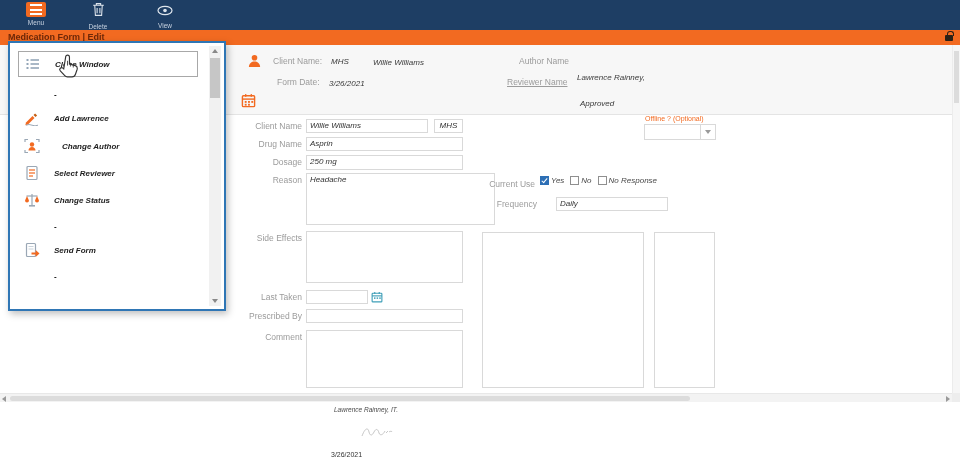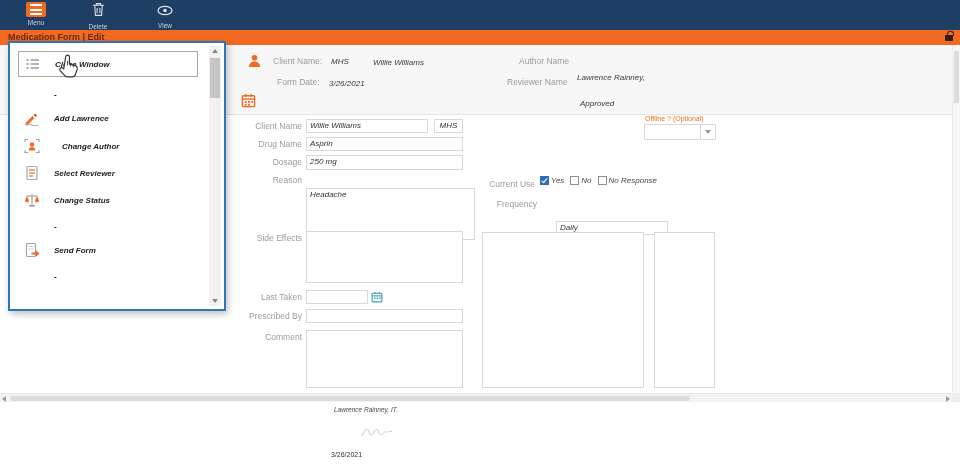--- a/index.html
+++ b/index.html
@@ -118,21 +118,21 @@
           <path d="M2 15 c0-4 3-6 6-6 s6 2 6 6 z" fill="#f26a21"></path>
         </svg>
     </span>
     <span class="hlabel" style="left:273px;top:11px;">Client Name:</span>
     <span class="hval" style="left:331px;top:12px;">MHS</span>
     <span class="hval" style="left:373px;top:13px;">Willie Williams</span>
     <span class="hlabel" style="left:519px;top:11px;">Author Name</span>
     <span class="hval" style="left:577px;top:28px;">Lawrence Rainney,</span>
     <span class="hlabel" style="left:277px;top:32px;">Form Date:</span>
     <span class="hval" style="left:329px;top:34px;">3/26/2021</span>
-    <span class="hlabel" style="left:507px;top:32px;">Reviewer Name</span>
+    <span class="hlabel" style="left:507px;top:32px;text-decoration:underline;">Reviewer Name</span>
     <span style="position:absolute;left:241px;top:48px;">
       <svg width="15" height="15" viewBox="0 0 16 16">
           <rect x="1.5" y="3" width="13" height="11.5" rx="1" fill="none" stroke="#f26a21" stroke-width="1.5"></rect>
           <line x1="1.5" y1="6.5" x2="14.5" y2="6.5" stroke="#f26a21" stroke-width="1.5"></line>
           <line x1="5" y1="1.2" x2="5" y2="4" stroke="#f26a21" stroke-width="1.5"></line>
           <line x1="11" y1="1.2" x2="11" y2="4" stroke="#f26a21" stroke-width="1.5"></line>
           <rect x="4" y="8.5" width="2" height="2" fill="#f26a21"></rect>
           <rect x="7.5" y="8.5" width="2" height="2" fill="#f26a21"></rect>
           <rect x="11" y="8.5" width="2" height="2" fill="#f26a21"></rect>
           <rect x="4" y="11.5" width="2" height="2" fill="#f26a21"></rect>
@@ -148,21 +148,21 @@
     <div class="fbox" style="left:306px;top:4px;width:122px;height:14px;">Willie Williams</div>
     <div class="fbox" style="left:434px;top:4px;width:29px;height:14px;text-align:center;">MHS</div>
 
     <span class="flabel" style="left:238px;top:24px;">Drug Name</span>
     <div class="fbox" style="left:306px;top:22px;width:157px;height:14px;">Asprin</div>
 
     <span class="flabel" style="left:238px;top:42px;">Dosage</span>
     <div class="fbox" style="left:306px;top:40px;width:157px;height:15px;">250 mg</div>
 
     <span class="flabel" style="left:238px;top:60px;">Reason</span>
-    <div class="fbox" style="left:306px;top:73px;width:169px;height:52px;">Headache</div>
+    <div class="fbox" style="left:306px;top:58px;width:189px;height:52px;">Headache</div>
 
     <span class="flabel" style="left:238px;top:118px;">Side Effects</span>
     <div class="fbox" style="left:306px;top:116px;width:157px;height:52px;"></div>
 
     <span class="flabel" style="left:238px;top:177px;">Last Taken</span>
     <div class="fbox" style="left:306px;top:175px;width:62px;height:14px;"></div>
     <span class="cal-btn" style="left:370px;top:175px;">
       <svg width="12" height="12" viewBox="0 0 16 16">
           <rect x="1.5" y="3" width="13" height="11.5" rx="1" fill="none" stroke="#3f9fb8" stroke-width="1.5"></rect>
           <line x1="1.5" y1="6.5" x2="14.5" y2="6.5" stroke="#3f9fb8" stroke-width="1.5"></line>
@@ -200,21 +200,21 @@
         <span class="cb"></span>
         <span class="cblbl">No</span>
       </span>
       <span class="cbpair">
         <span class="cb"></span>
         <span class="cblbl">No Response</span>
       </span>
     </div>
 
     <span class="flabel" style="left:473px;top:84px;">Frequency</span>
-    <div class="fbox" style="left:556px;top:82px;width:112px;height:14px;margin-top:24px;">Daily</div>
+    <div class="fbox" style="left:556px;top:82px;width:112px;height:14px;">Daily</div>
 
     <div class="fbox" style="left:482px;top:117px;width:162px;height:156px;"></div>
     <div class="fbox" style="left:654px;top:117px;width:61px;height:156px;"></div>
   </div>
 
   <div class="hscroll">
     <span class="arrow-pos tri-left" style="left:2px;top:1.5px;"></span>
     <div class="hthumb"></div>
     <span class="arrow-pos tri-right" style="right:2px;top:1.5px;"></span>
   </div>

